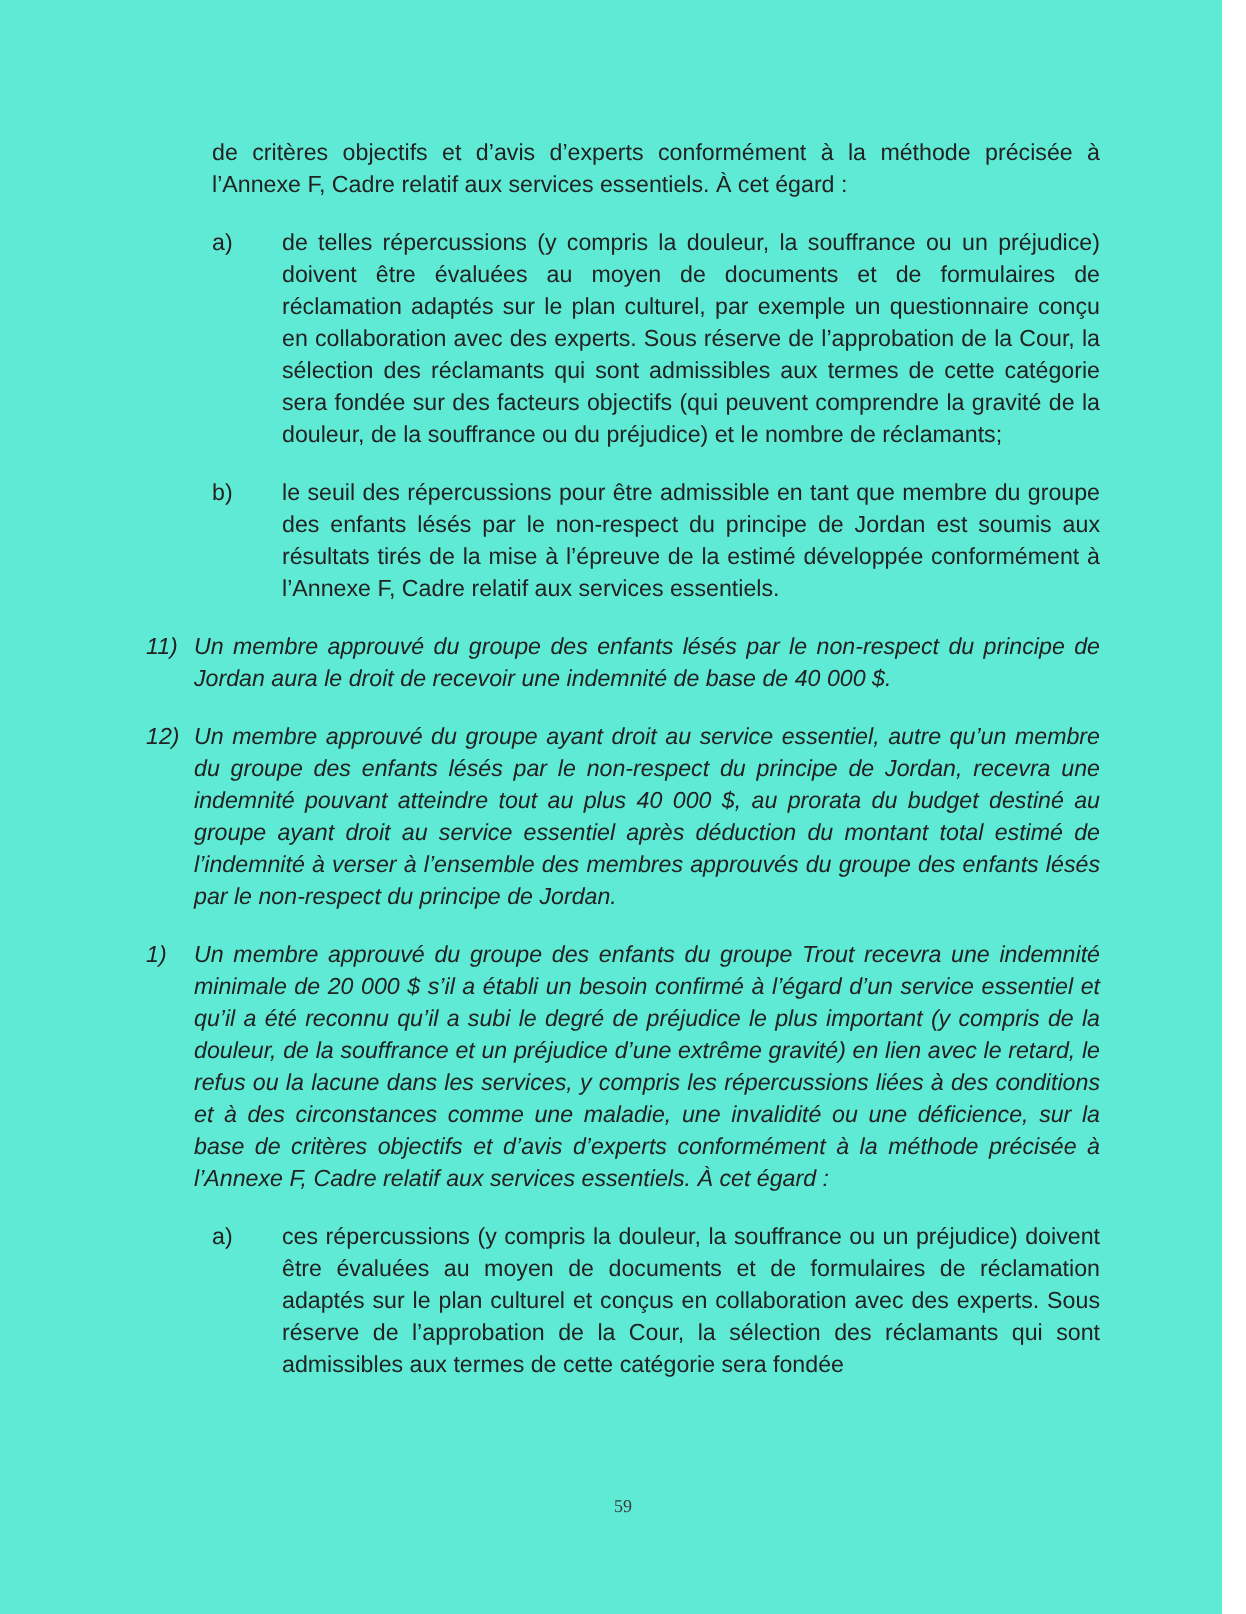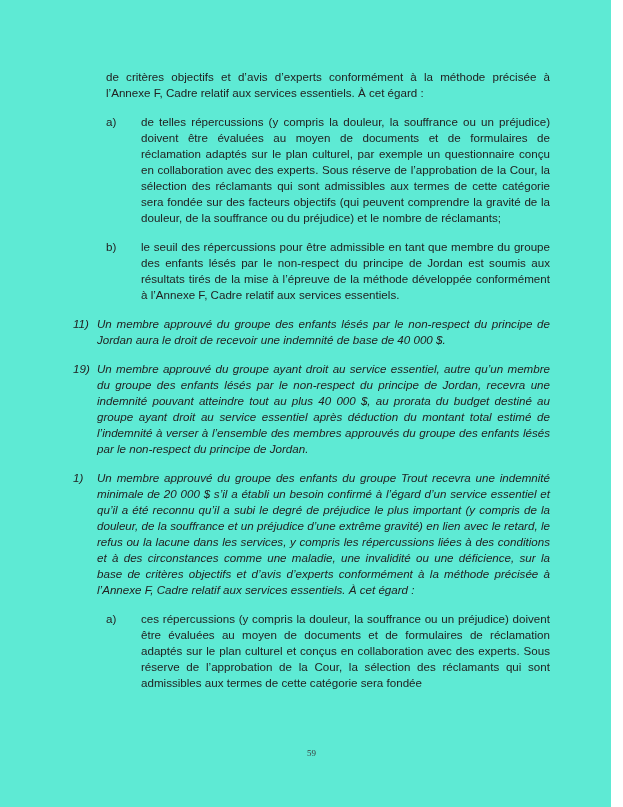--- a/index.html
+++ b/index.html
@@ -89,30 +89,30 @@
 
     <p class="para intro">de critères objectifs et d’avis d’experts conformément à la méthode précisée à l’Annexe F, Cadre relatif aux services essentiels. À cet égard&nbsp;:</p>
 
     <div class="sub">
       <span class="marker">a)</span>
       <span class="text para">de telles répercussions (y compris la douleur, la souffrance ou un préjudice) doivent être évaluées au moyen de documents et de formulaires de réclamation adaptés sur le plan culturel, par exemple un questionnaire conçu en collaboration avec des experts. Sous réserve de l’approbation de la Cour, la sélection des réclamants qui sont admissibles aux termes de cette catégorie sera fondée sur des facteurs objectifs (qui peuvent comprendre la gravité de la douleur, de la souffrance ou du préjudice) et le nombre de réclamants;</span>
     </div>
 
     <div class="sub">
       <span class="marker">b)</span>
-      <span class="text para">le seuil des répercussions pour être admissible en tant que membre du groupe des enfants lésés par le non-respect du principe de Jordan est soumis aux résultats tirés de la mise à l’épreuve de la méthode développée conformément à l’Annexe F, Cadre relatif aux services essentiels.</span>
+      <span class="text para">le seuil des répercussions pour être admissible en tant que membre du groupe des enfants lésés par le non-respect du principe de Jordan est soumis aux résultats tirés de la mise à l’épreuve de la estimé développée conformément à l’Annexe F, Cadre relatif aux services essentiels.</span>
     </div>
 
     <div class="num">
       <span class="marker">11)</span>
       <span class="text para">Un membre approuvé du groupe des enfants lésés par le non-respect du principe de Jordan aura le droit de recevoir une indemnité de base de 40&nbsp;000&nbsp;$.</span>
     </div>
 
     <div class="num">
-      <span class="marker">19)</span>
+      <span class="marker">12)</span>
       <span class="text para">Un membre approuvé du groupe ayant droit au service essentiel, autre qu’un membre du groupe des enfants lésés par le non-respect du principe de Jordan, recevra une indemnité pouvant atteindre tout au plus 40&nbsp;000&nbsp;$, au prorata du budget destiné au groupe ayant droit au service essentiel après déduction du montant total estimé de l’indemnité à verser à l’ensemble des membres approuvés du groupe des enfants lésés par le non-respect du principe de Jordan.</span>
     </div>
 
     <div class="num">
       <span class="marker">1)</span>
       <span class="text para">Un membre approuvé du groupe des enfants du groupe Trout recevra une indemnité minimale de 20&nbsp;000&nbsp;$ s’il a établi un besoin confirmé à l’égard d’un service essentiel et qu’il a été reconnu qu’il a subi le degré de préjudice le plus important (y compris de la douleur, de la souffrance et un préjudice d’une extrême gravité) en lien avec le retard, le refus ou la lacune dans les services, y compris les répercussions liées à des conditions et à des circonstances comme une maladie, une invalidité ou une déficience, sur la base de critères objectifs et d’avis d’experts conformément à la méthode précisée à l’Annexe F, Cadre relatif aux services essentiels. À cet égard&nbsp;:</span>
     </div>
 
     <div class="sub gap-lg">
       <span class="marker">a)</span>

